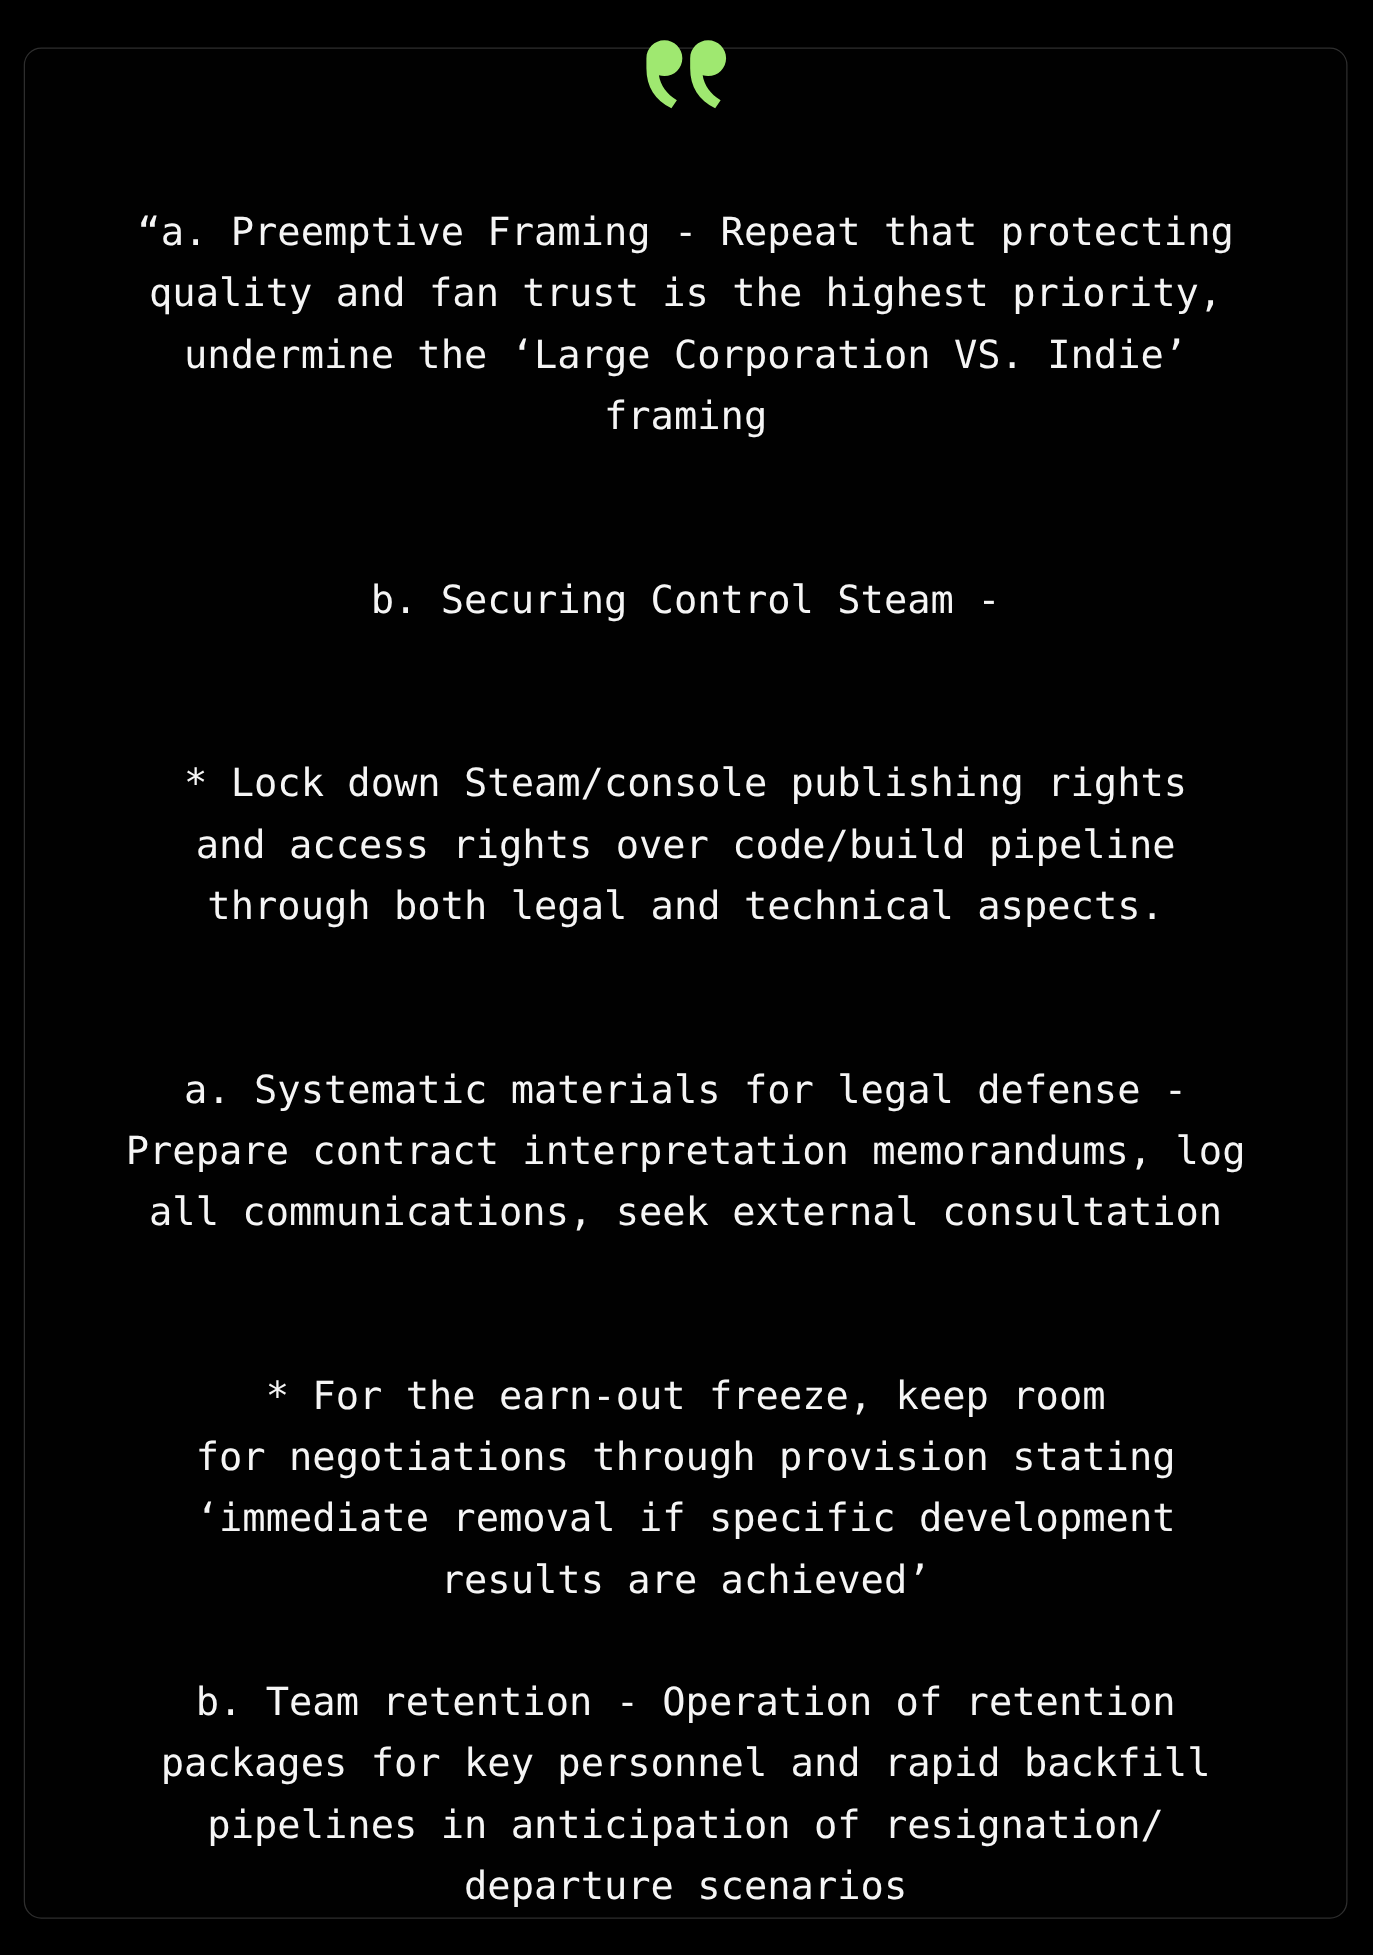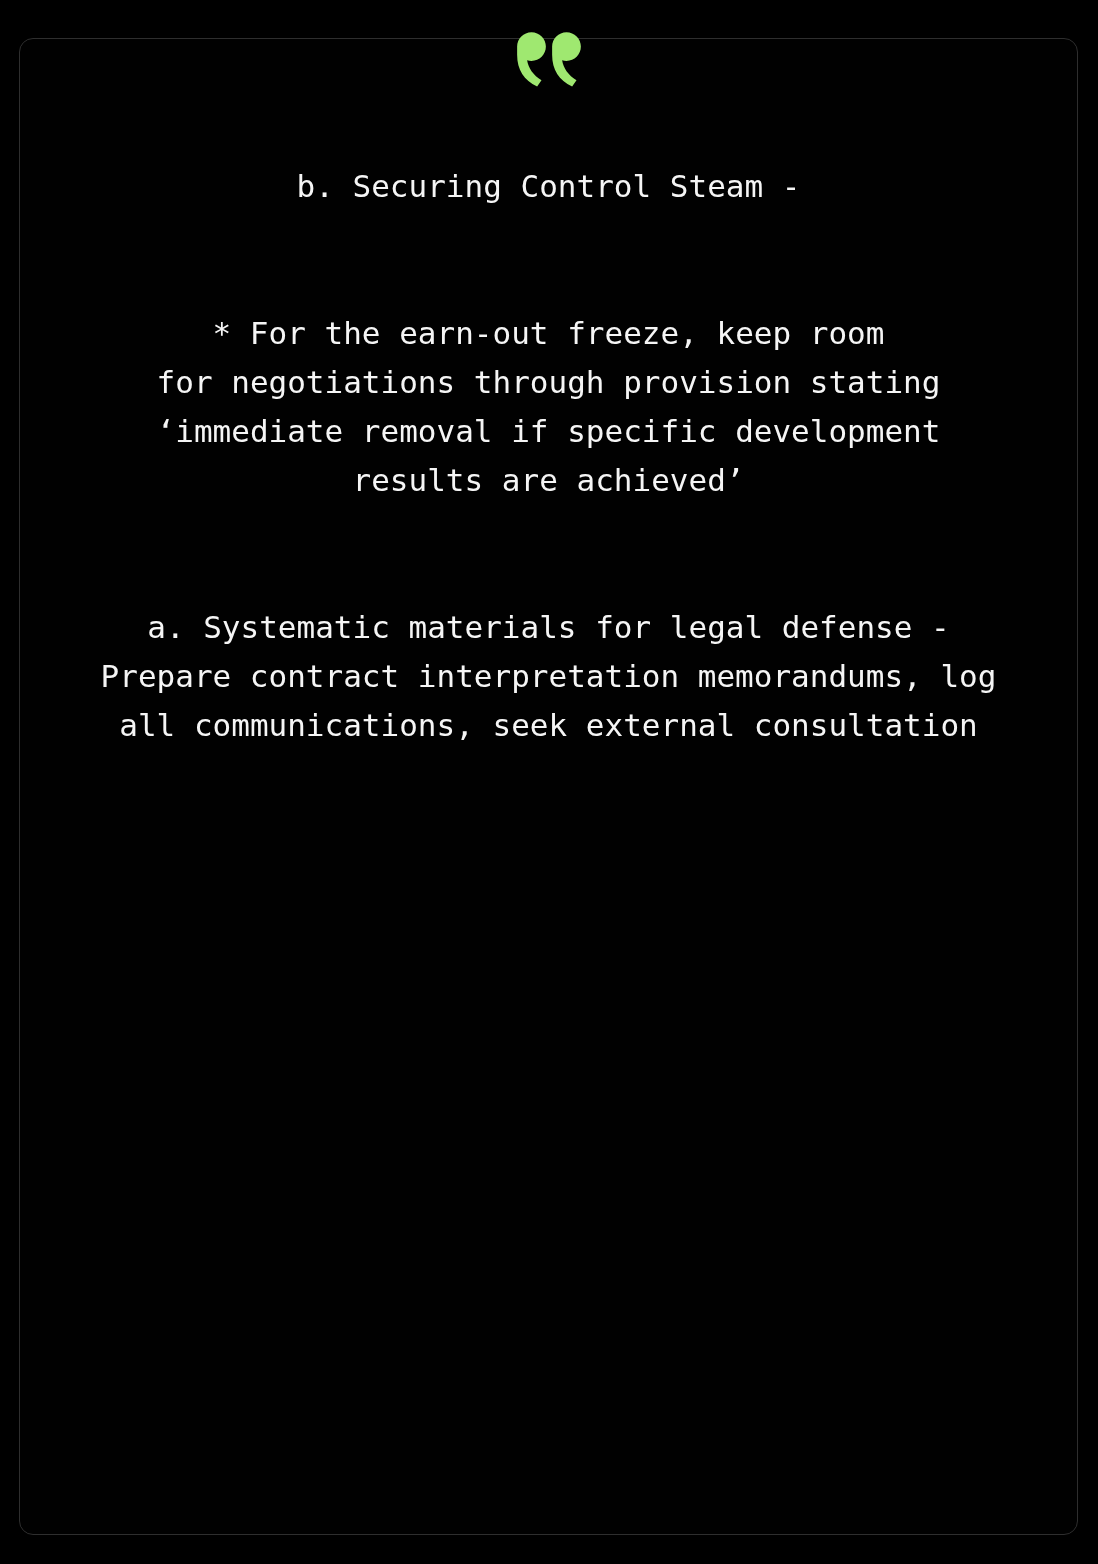--- a/index.html
+++ b/index.html
@@ -61,25 +61,36 @@
 
 <div class="page">
   <div class="quote-card">
 
     <svg class="quote-icon" viewBox="0 0 112 90" xmlns="http://www.w3.org/2000/svg" aria-hidden="true">
       <path d="M28 2 C15.3 2 5 12.3 5 25 L5 38 C5 62 16 79 37 89 L44 79 C31 71 23 60 21 47 C23.2 47.7 25.5 48 28 48 C40.7 48 51 37.7 51 25 C51 12.3 40.7 2 28 2 Z" fill="#9fe870"></path>
       <path transform="translate(56,0)" d="M28 2 C15.3 2 5 12.3 5 25 L5 38 C5 62 16 79 37 89 L44 79 C31 71 23 60 21 47 C23.2 47.7 25.5 48 28 48 C40.7 48 51 37.7 51 25 C51 12.3 40.7 2 28 2 Z" fill="#9fe870"></path>
     </svg>
 
     <div class="quote-text">
+      <p>“a. Preemptive Framing - Repeat that protecting
+quality and fan trust is the highest priority,
+undermine the ‘Large Corporation VS. Indie’
+framing</p>
       <p>b. Securing Control Steam -</p>
+      <p>* Lock down Steam/console publishing rights
+and access rights over code/build pipeline
+through both legal and technical aspects.</p>
+      <p>a. Systematic materials for legal defense -
+Prepare contract interpretation memorandums, log
+all communications, seek external consultation</p>
       <p>* For the earn-out freeze, keep room
 for negotiations through provision stating
 ‘immediate removal if specific development
 results are achieved’</p>
-      <p>a. Systematic materials for legal defense -
-Prepare contract interpretation memorandums, log
-all communications, seek external consultation</p>
+      <p class="tight">b. Team retention - Operation of retention
+packages for key personnel and rapid backfill
+pipelines in anticipation of resignation/
+departure scenarios</p>
       
     </div>
 
   </div>
 </div>
 
 </body></html>

